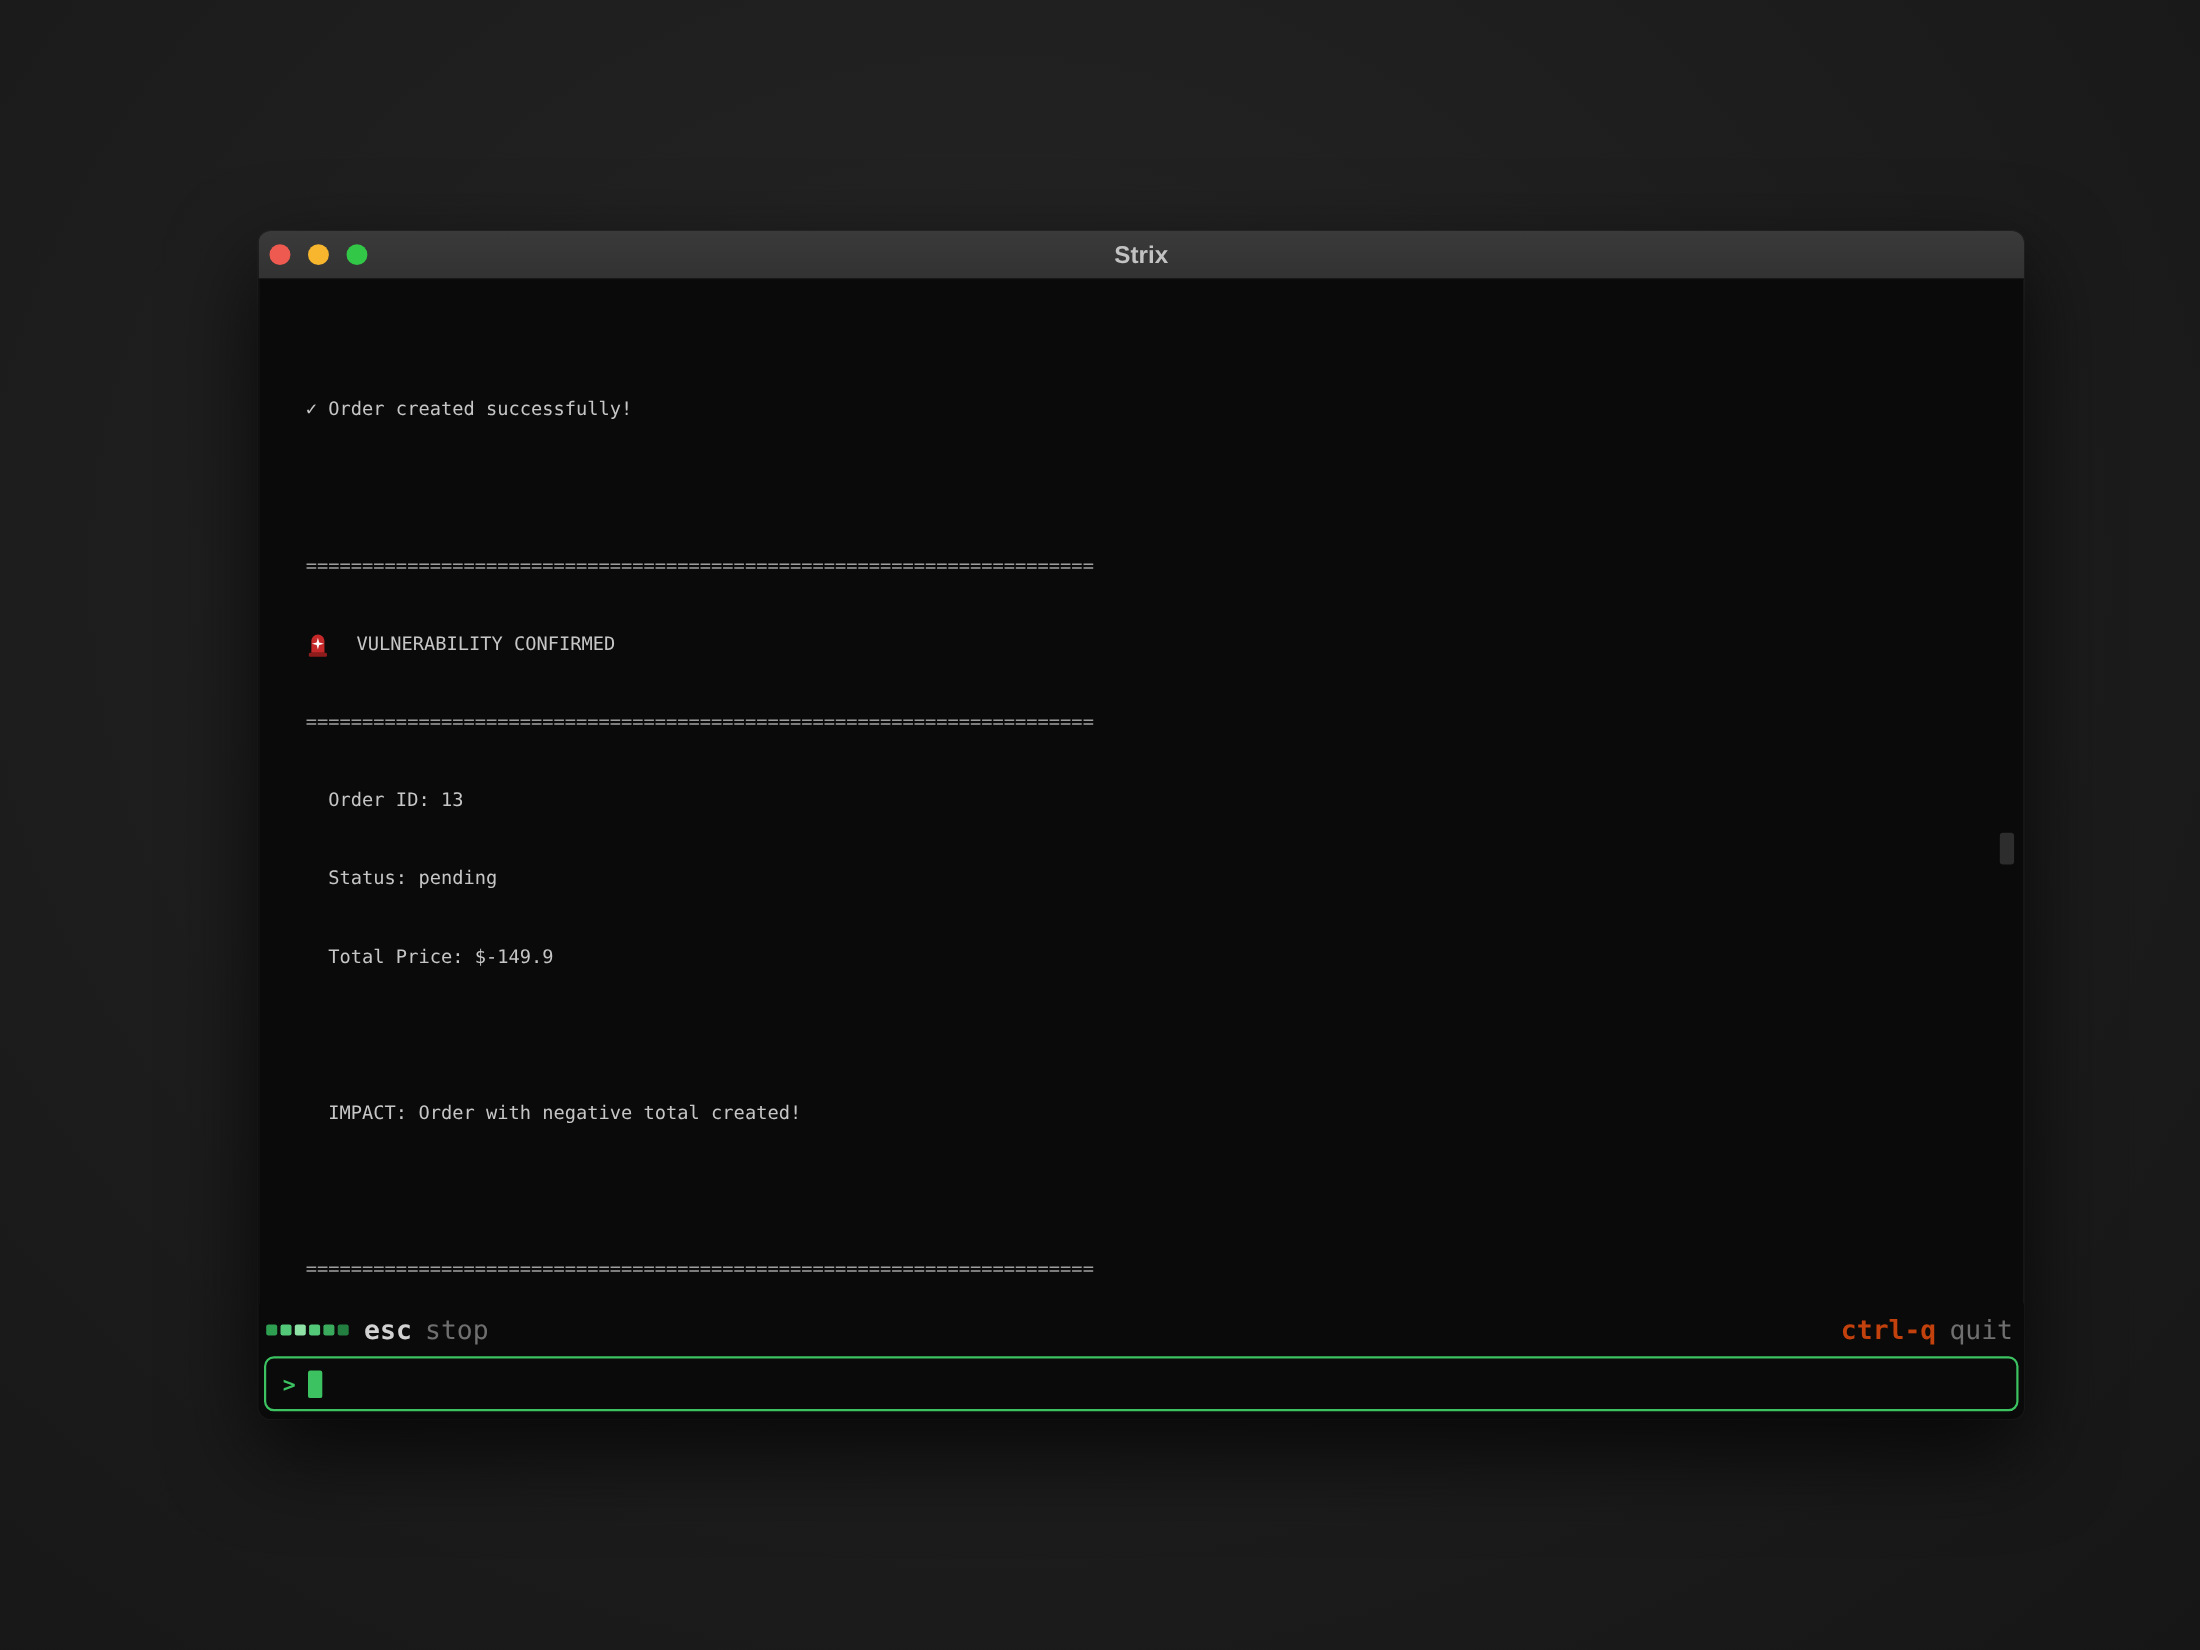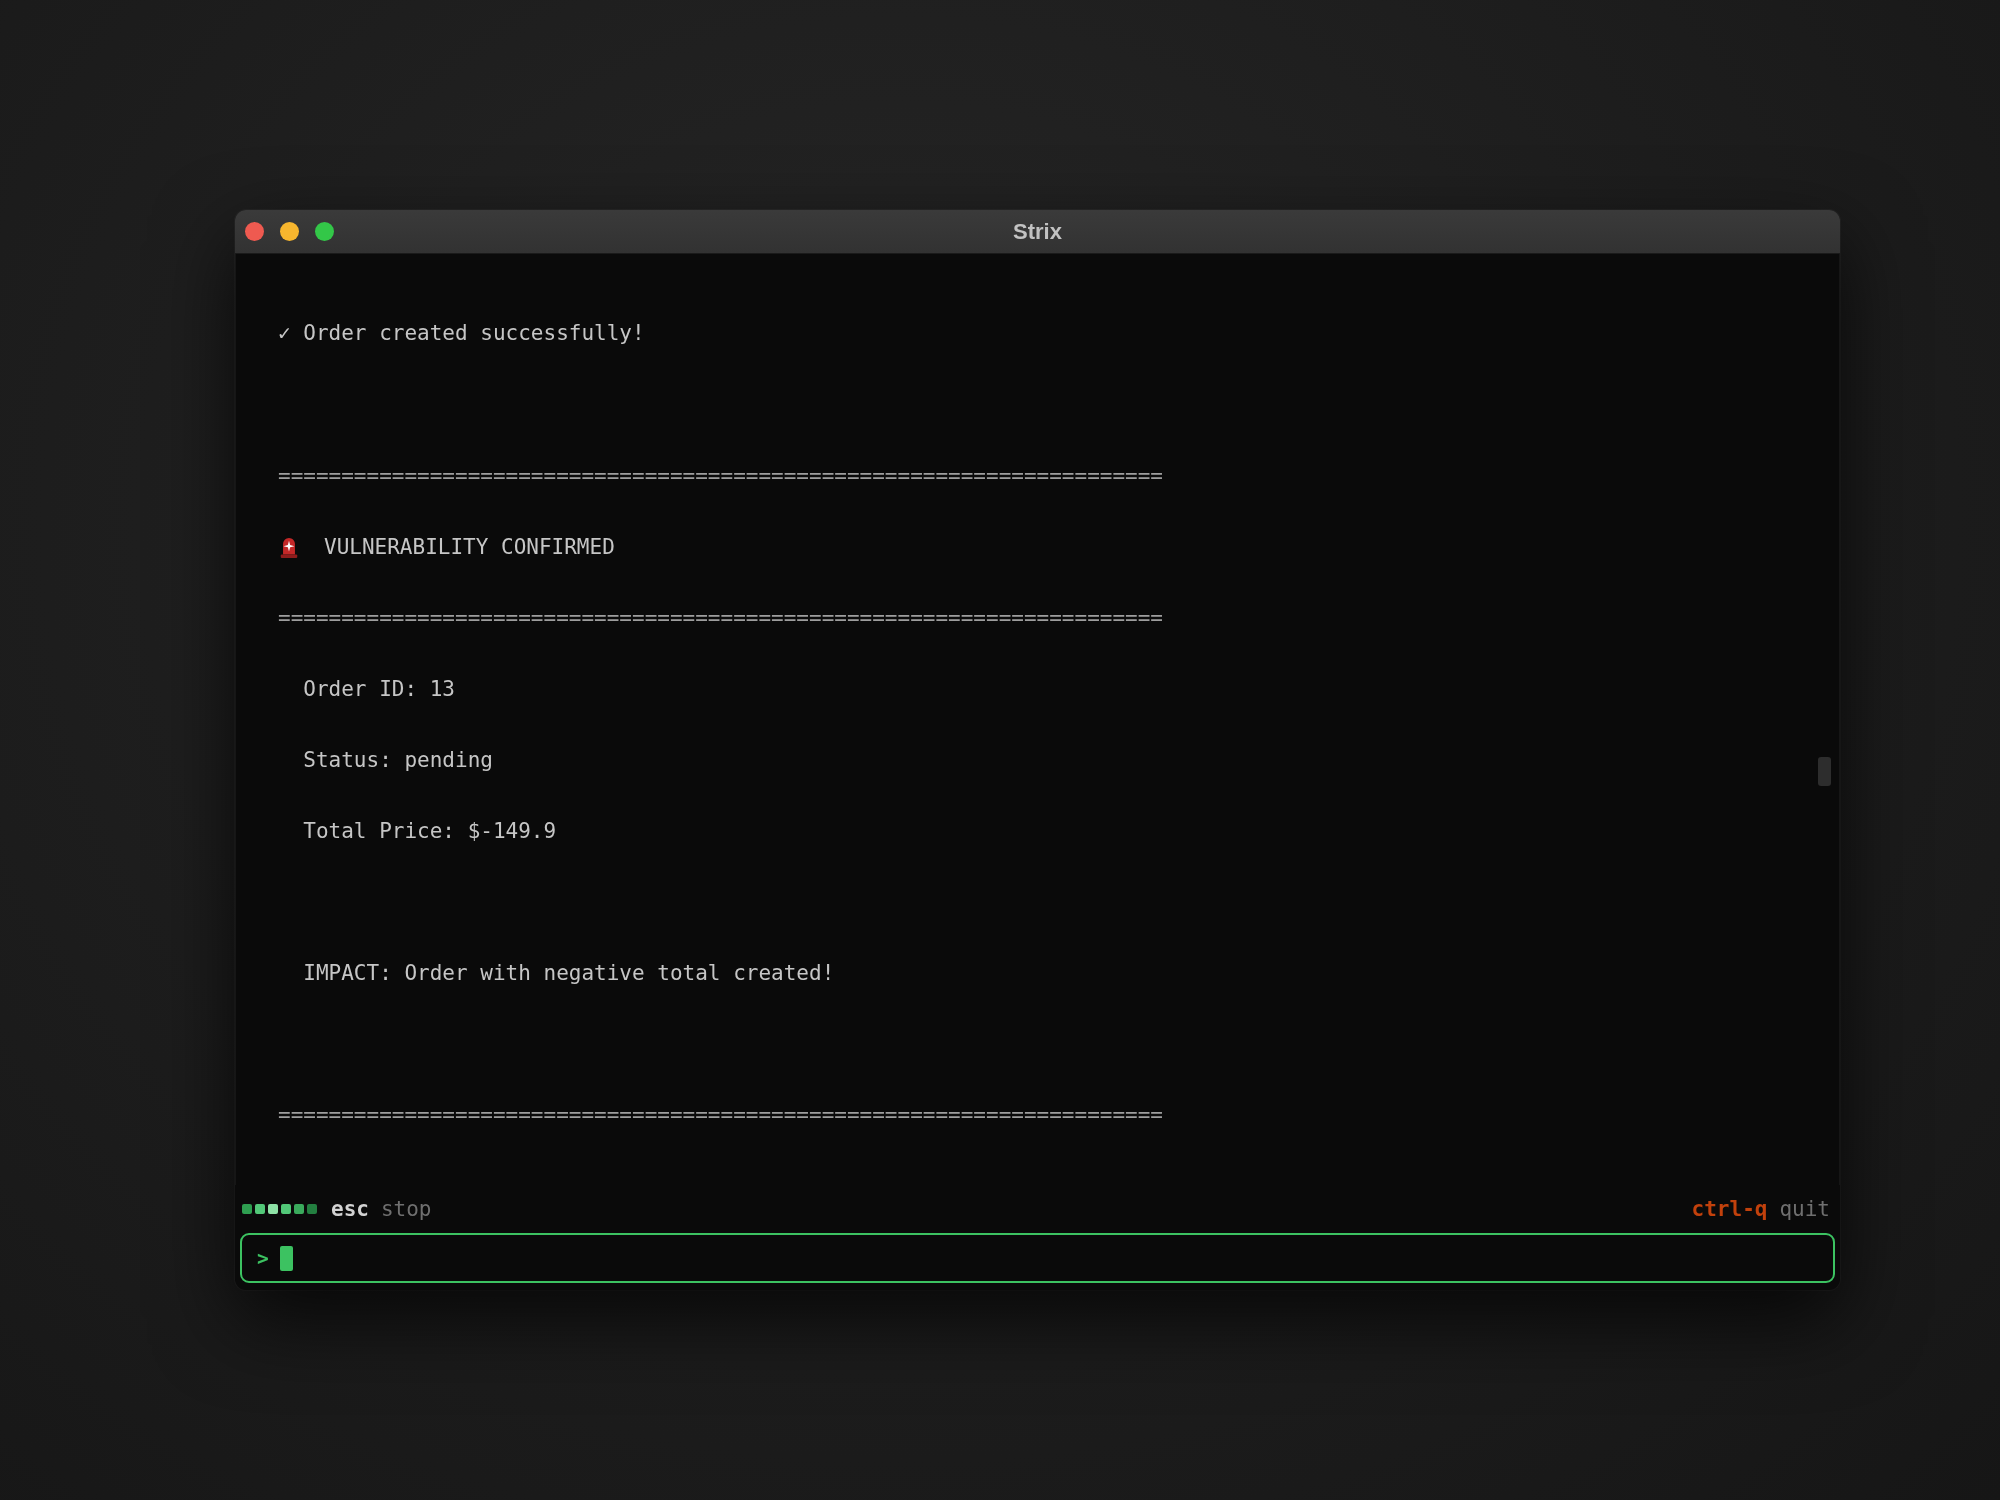--- a/index.html
+++ b/index.html
@@ -26,34 +26,34 @@
   .win-title {
     position:absolute; left:0; right:0; text-align:center;
     font-family:"Liberation Sans","DejaVu Sans",sans-serif;
     font-weight:bold; font-size:22px; color:#c2c2c2;
   }
   .content {
     flex:1 1 auto; position:relative; background:#0a0a0a; overflow:hidden;
     border-left:1px solid #161616; border-right:1px solid #161616;
   }
   .term {
-    font-size:21px; line-height:23.7px; color:#c6c6c6;
-    padding:21px 0 0 42px; white-space:pre;
+    font-size:17px; line-height:23.7px; color:#c6c6c6;
+    padding:21px 0 0 42px; white-space:pre;margin-top:39px;
   }
   .line { height:23.7px; white-space:pre; }
   .dim-line { color:#9e9e9e; }
   .headline { display:flex; align-items:center; }
   .headline .ic { margin-right:24px; display:inline-flex; }
   .scroll-thumb {
     position:absolute; right:8px; top:503px; width:13px; height:29px;
     background:#2d2d2d; border-radius:3px;
   }
   .statusbar {
     flex:0 0 48px; display:flex; align-items:center;
-    padding:0 10px 0 7px; font-size:21px;
+    padding:0 10px 0 7px; font-size:24px;
   }
   .spinner { display:flex; gap:3px; align-items:center; }
   .sq { width:10px; height:10px; border-radius:2px; }
   .key { color:#d2d2d2; font-weight:bold; margin-left:14px; }
   .action { color:#6f6f6f; margin-left:12px; }
   .spacer { flex:1; }
   .key-right { color:#c2410c; font-weight:bold; }
   .inputwrap { flex:0 0 57px; padding:0 5px 7px 5px; }
   .inputbox {
     height:50px; border:2px solid #3cc261; border-radius:9px;

